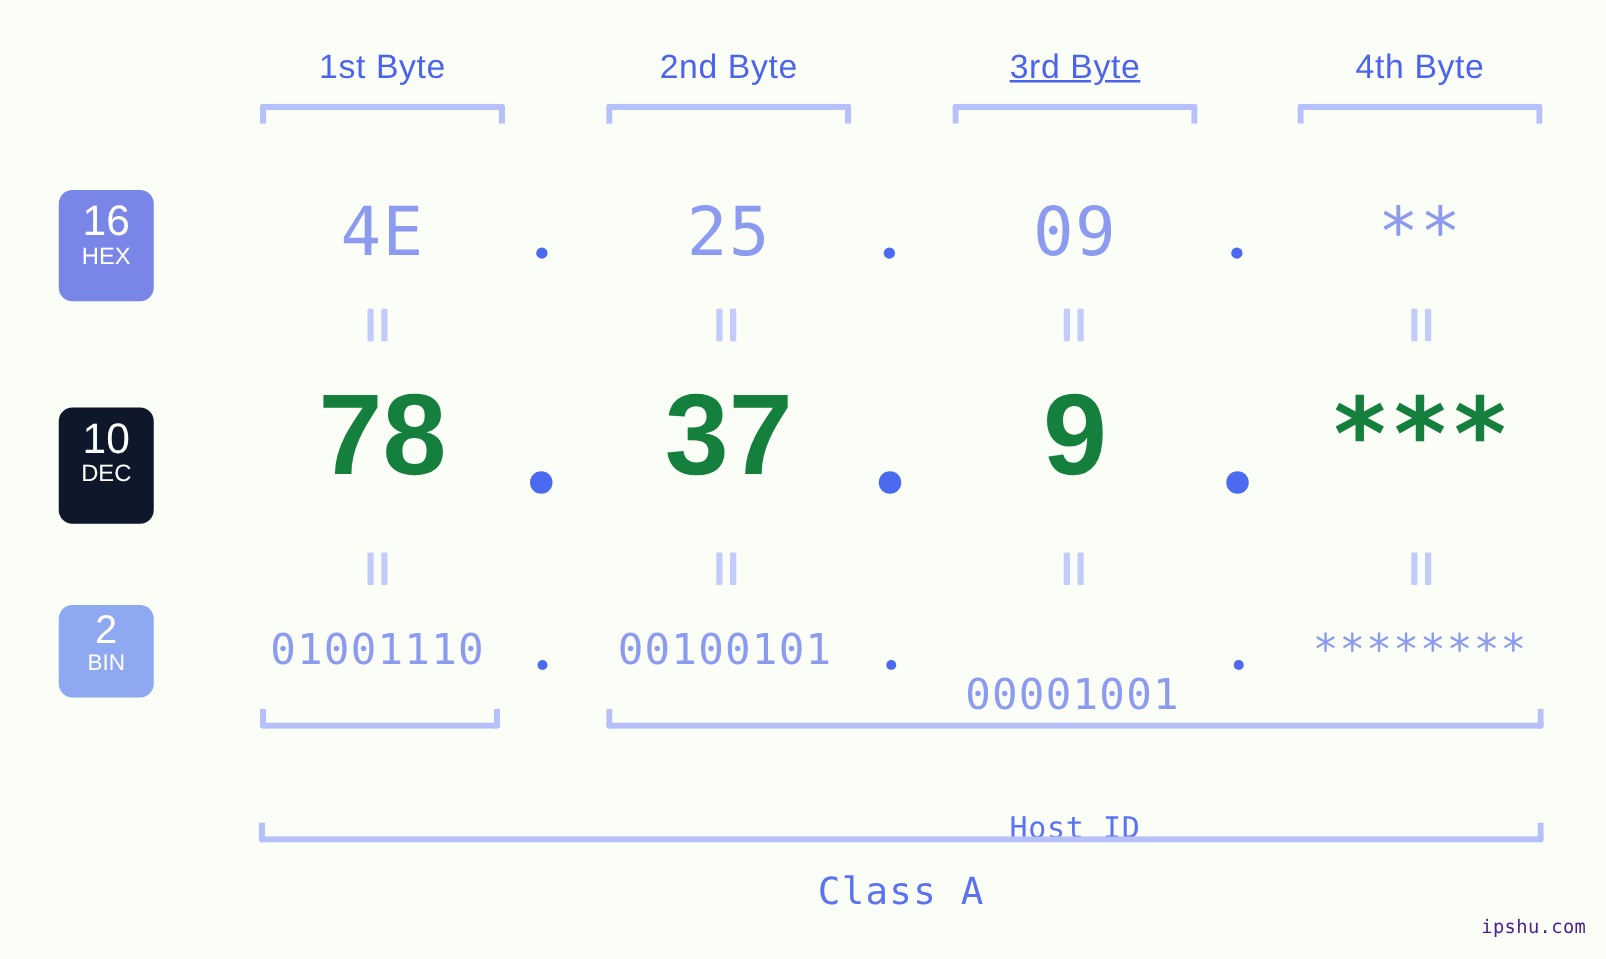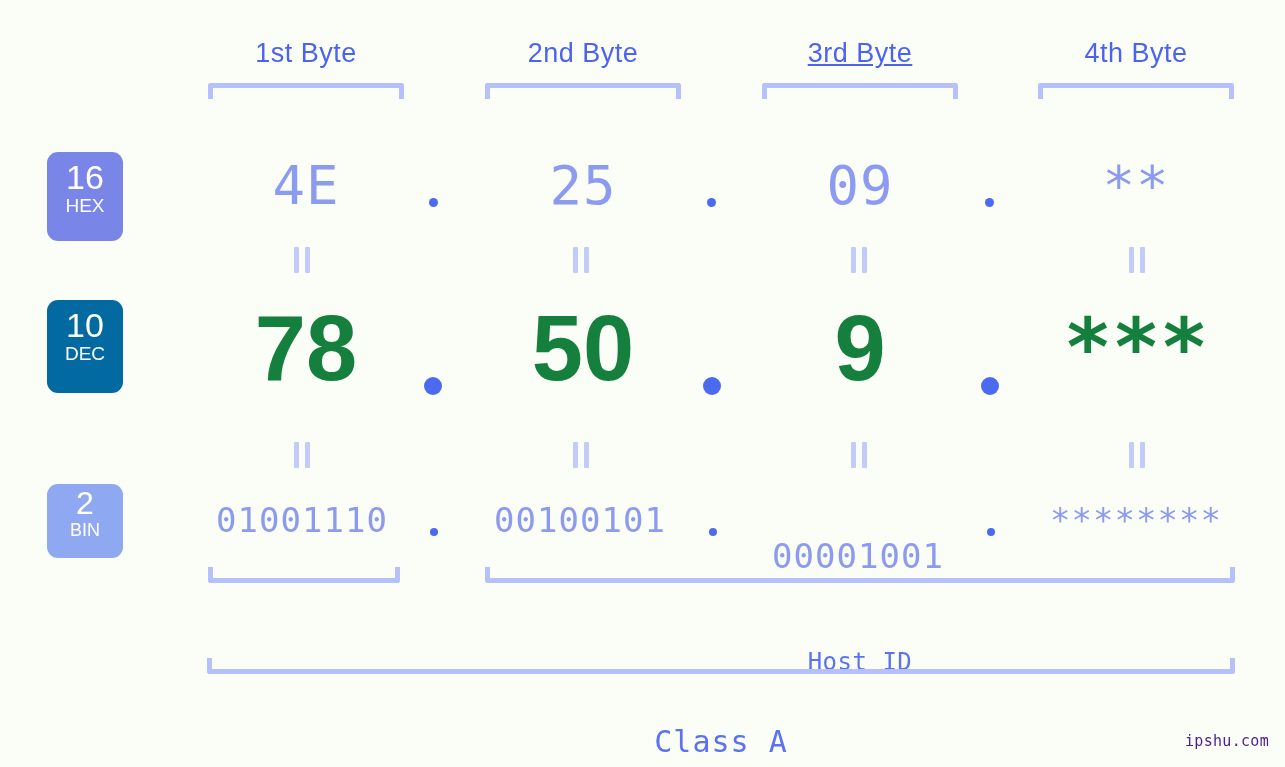--- a/index.html
+++ b/index.html
@@ -74,21 +74,21 @@
     font-family: "Liberation Sans", sans-serif;
   }
   .badge .lbl {
     display: block;
     font-size: 19px;
     line-height: 22px;
     font-weight: 400;
     font-family: "Liberation Sans", sans-serif;
   }
   #badge-hex { top: 152px; height: 89px; background: #7986e8; }
-  #badge-dec { top: 300px; height: 93px; background: #0369a1; }
+  #badge-dec { top: 326px; height: 93px; background: #0f172a; }
   #badge-bin { top: 484px; height: 74px; background: #8fa8f2; padding-top: 2px; }
   #badge-bin .num { font-size: 32px; line-height: 34px; }
   #badge-bin .lbl { font-size: 18px; line-height: 20px; }
 
   
   .cell {
     position: absolute;
     text-align: center;
     white-space: nowrap;
   }
@@ -165,21 +165,20 @@
     letter-spacing: 0.5px;
   }
   .class-label {
     position: absolute;
     font-size: 30px;
     font-family: "DejaVu Sans Mono", monospace;
     color: #5b72f3;
     text-align: center;
     white-space: nowrap;
     letter-spacing: 1px;
-    margin-top: 28px;
   }
 
   
   .watermark {
     position: absolute;
     right: 16px;
     bottom: 17px;
     font-size: 15px;
     font-family: "DejaVu Sans Mono", monospace;
     color: #4c1d95;
@@ -222,21 +221,21 @@
   <div class="eq" style="left:850px; top:247px;"></div>
   <div class="eq" style="left:1128px; top:247px;"></div>
 
   <div class="badge" id="badge-dec">
     <span class="num">10</span>
     <span class="lbl">DEC</span>
   </div>
 
   <div class="dec-row">
     <div class="cell" style="left:208px; width:196px;">78</div>
-    <div class="cell" style="left:485px; width:196px;">50</div>
+    <div class="cell" style="left:485px; width:196px;">37</div>
     <div class="cell" style="left:762px; width:196px;">9</div>
     <div class="cell stars" style="left:1038px; width:196px;">***</div>
 
     <div class="dot big" style="left:424px; top:377px;"></div>
     <div class="dot big" style="left:703px; top:377px;"></div>
     <div class="dot big" style="left:981px; top:377px;"></div>
   </div>
 
   <div class="eq" style="left:293px; top:442px;"></div>
   <div class="eq" style="left:572px; top:442px;"></div>

